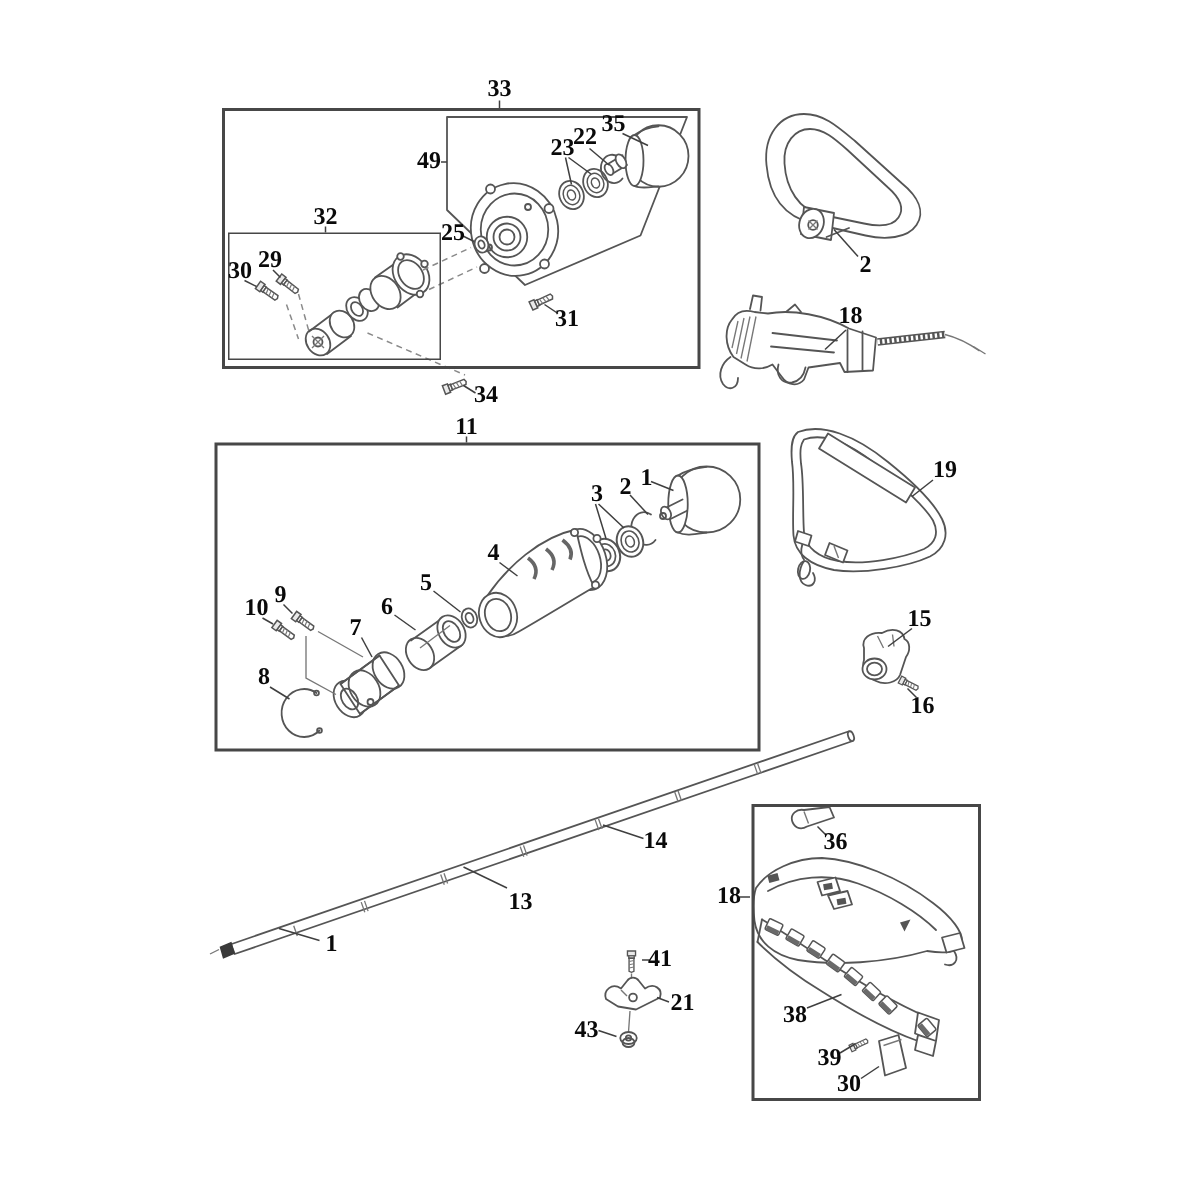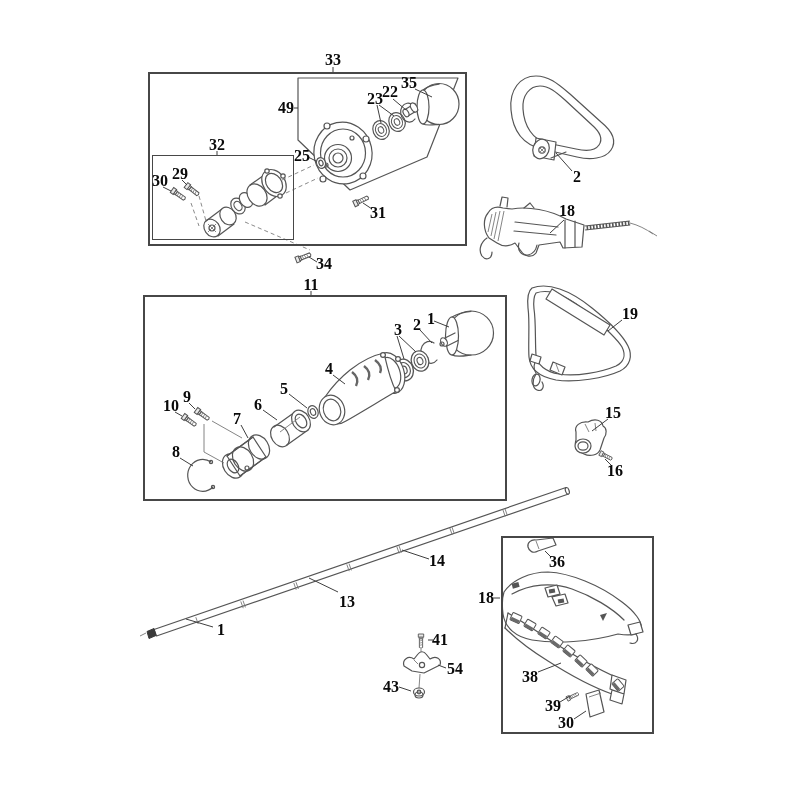--- a/index.html
+++ b/index.html
@@ -352,16 +352,16 @@
 <div class="lb" style="left:217px;top:145px">32</div>
 <div class="lb" style="left:333px;top:60px">33</div>
 <div class="lb" style="left:324px;top:264px">34</div>
 <div class="lb" style="left:378px;top:213px">31</div>
 <div class="lb" style="left:557px;top:562px">36</div>
 <div class="lb" style="left:486px;top:598px">18</div>
 <div class="lb" style="left:530px;top:677px">38</div>
 <div class="lb" style="left:553px;top:706px">39</div>
 <div class="lb" style="left:566px;top:723px">30</div>
 <div class="lb" style="left:440px;top:640px">41</div>
-<div class="lb" style="left:455px;top:669px">54</div>
+<div class="lb" style="left:455px;top:669px">21</div>
 <div class="lb" style="left:391px;top:687px">43</div>
 
 </div>
 
 </body></html>

